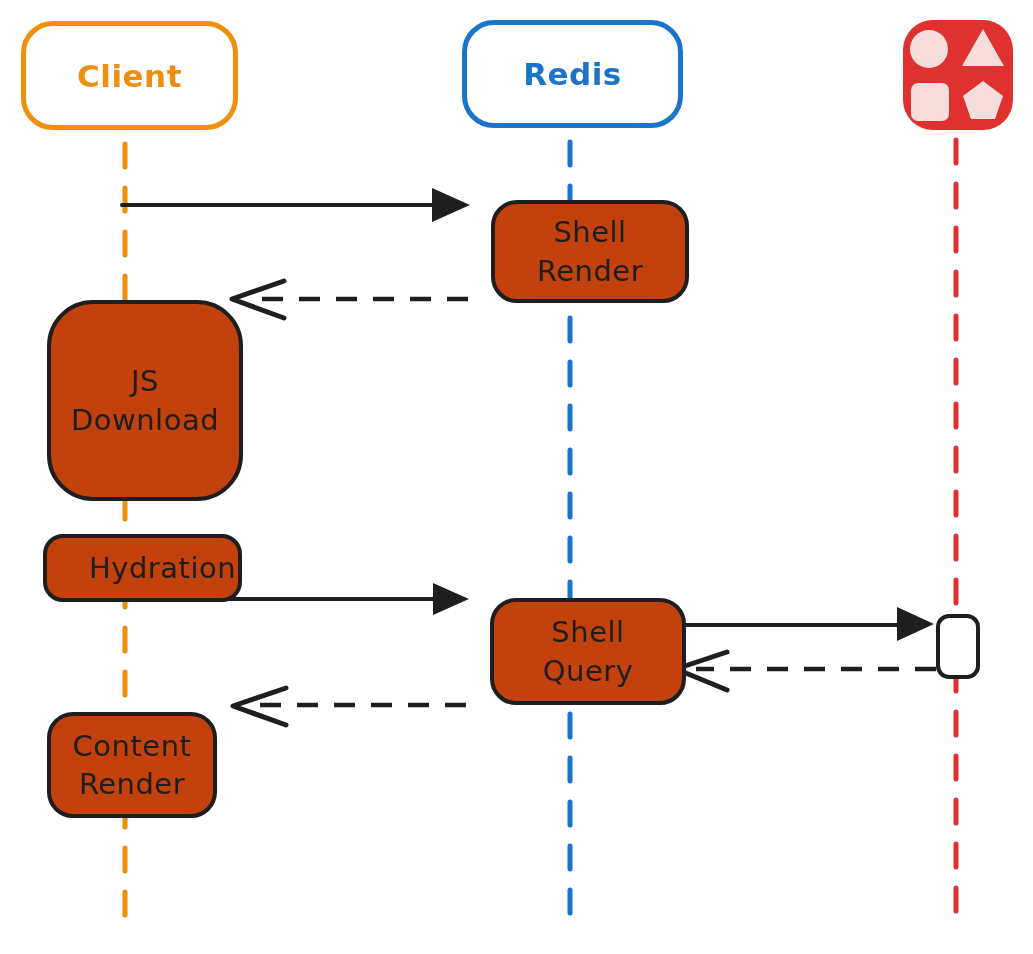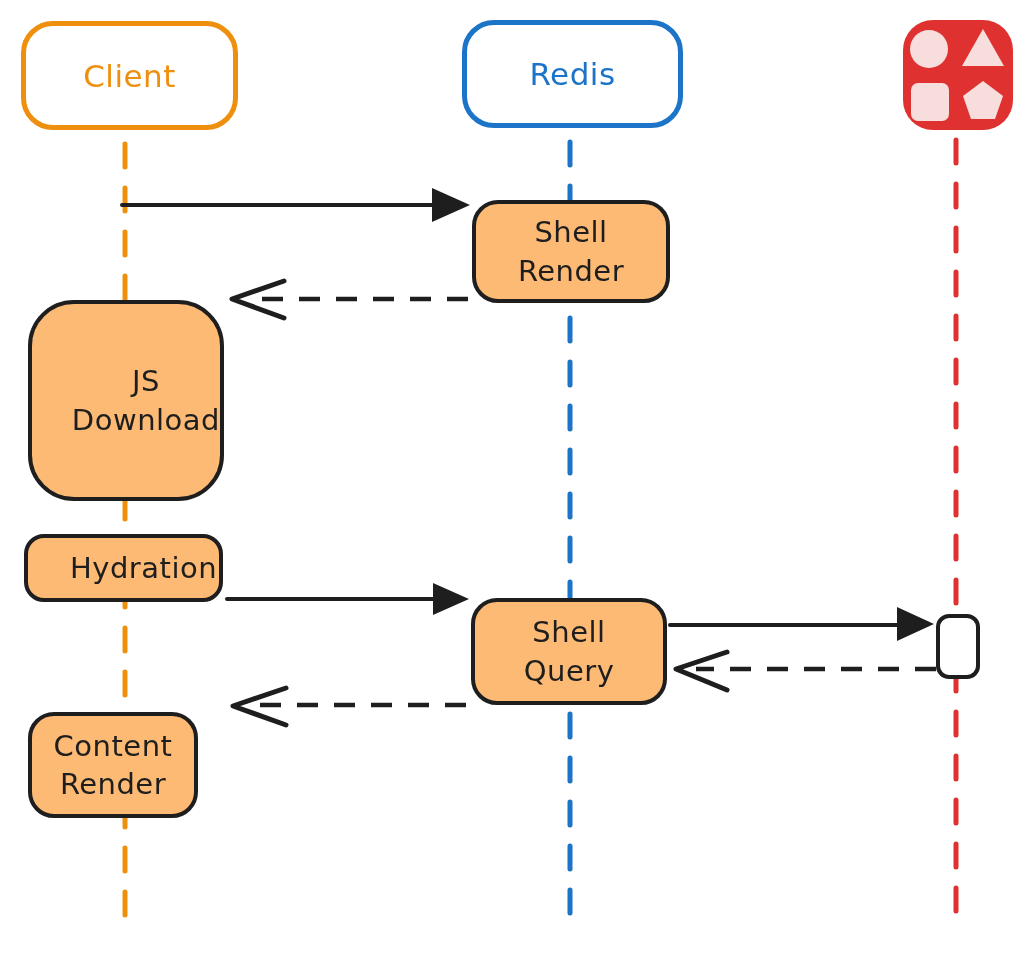--- a/index.html
+++ b/index.html
@@ -63,52 +63,53 @@
   .actor {
     position: absolute;
     box-sizing: border-box;
     background: #ffffff;
     border: 5px solid;
     border-radius: 32px;
     display: flex;
     align-items: center;
     justify-content: center;
     font-size: 31px;
-    font-weight: normal;
+    font-weight: bold;
     letter-spacing: 0.5px;
   }
   #actor-client {
     left: 21px; top: 21px; width: 217px; height: 109px;
     border-color: var(--client, #ef8f0e);
     color: var(--client, #ef8f0e);
   }
   #actor-server {
     left: 462px; top: 20px; width: 221px; height: 108px;
     border-color: var(--server, #1b74c7);
     color: var(--server, #1b74c7);
   }
   
   .node {
     position: absolute;
     box-sizing: border-box;
-    background: #fdba74;
+    background: #c2410c;
     border: 4px solid var(--ink, #1e1e1e);
     border-radius: 26px;
     display: flex;
     align-items: center;
     justify-content: center;
     text-align: center;
     color: var(--ink, #1e1e1e);
     font-size: 29px;
     line-height: 1.32;
     white-space: pre-line;
     letter-spacing: 0.5px;
+    margin-left: 19px;
   }
   #node-shell-render   { left: 472px; top: 200px; width: 198px; height: 103px; }
-  #node-js-download    { left: 28px;  top: 300px; width: 196px; height: 201px; border-radius: 46px; justify-content: flex-end; }
+  #node-js-download    { left: 28px;  top: 300px; width: 196px; height: 201px; border-radius: 46px; }
   #node-hydration      { left: 24px;  top: 534px; width: 199px; height: 68px;  border-radius: 20px; padding-left: 40px; }
   #node-redis-query    { left: 471px; top: 598px; width: 196px; height: 107px; }
   #node-content-render { left: 28px;  top: 712px; width: 170px; height: 106px; }
 </style>
 </head>
 <body>
 
 <div id="canvas" style="--ink: #1e1e1e; --client: #ef8f0e; --server: #1b74c7; --redis: #e03131; --icon-shape: #f8dddd; --bg: #ffffff;">
 
   <svg id="connector-layer" width="1033" height="954" viewBox="0 0 1033 954" xmlns="http://www.w3.org/2000/svg">

